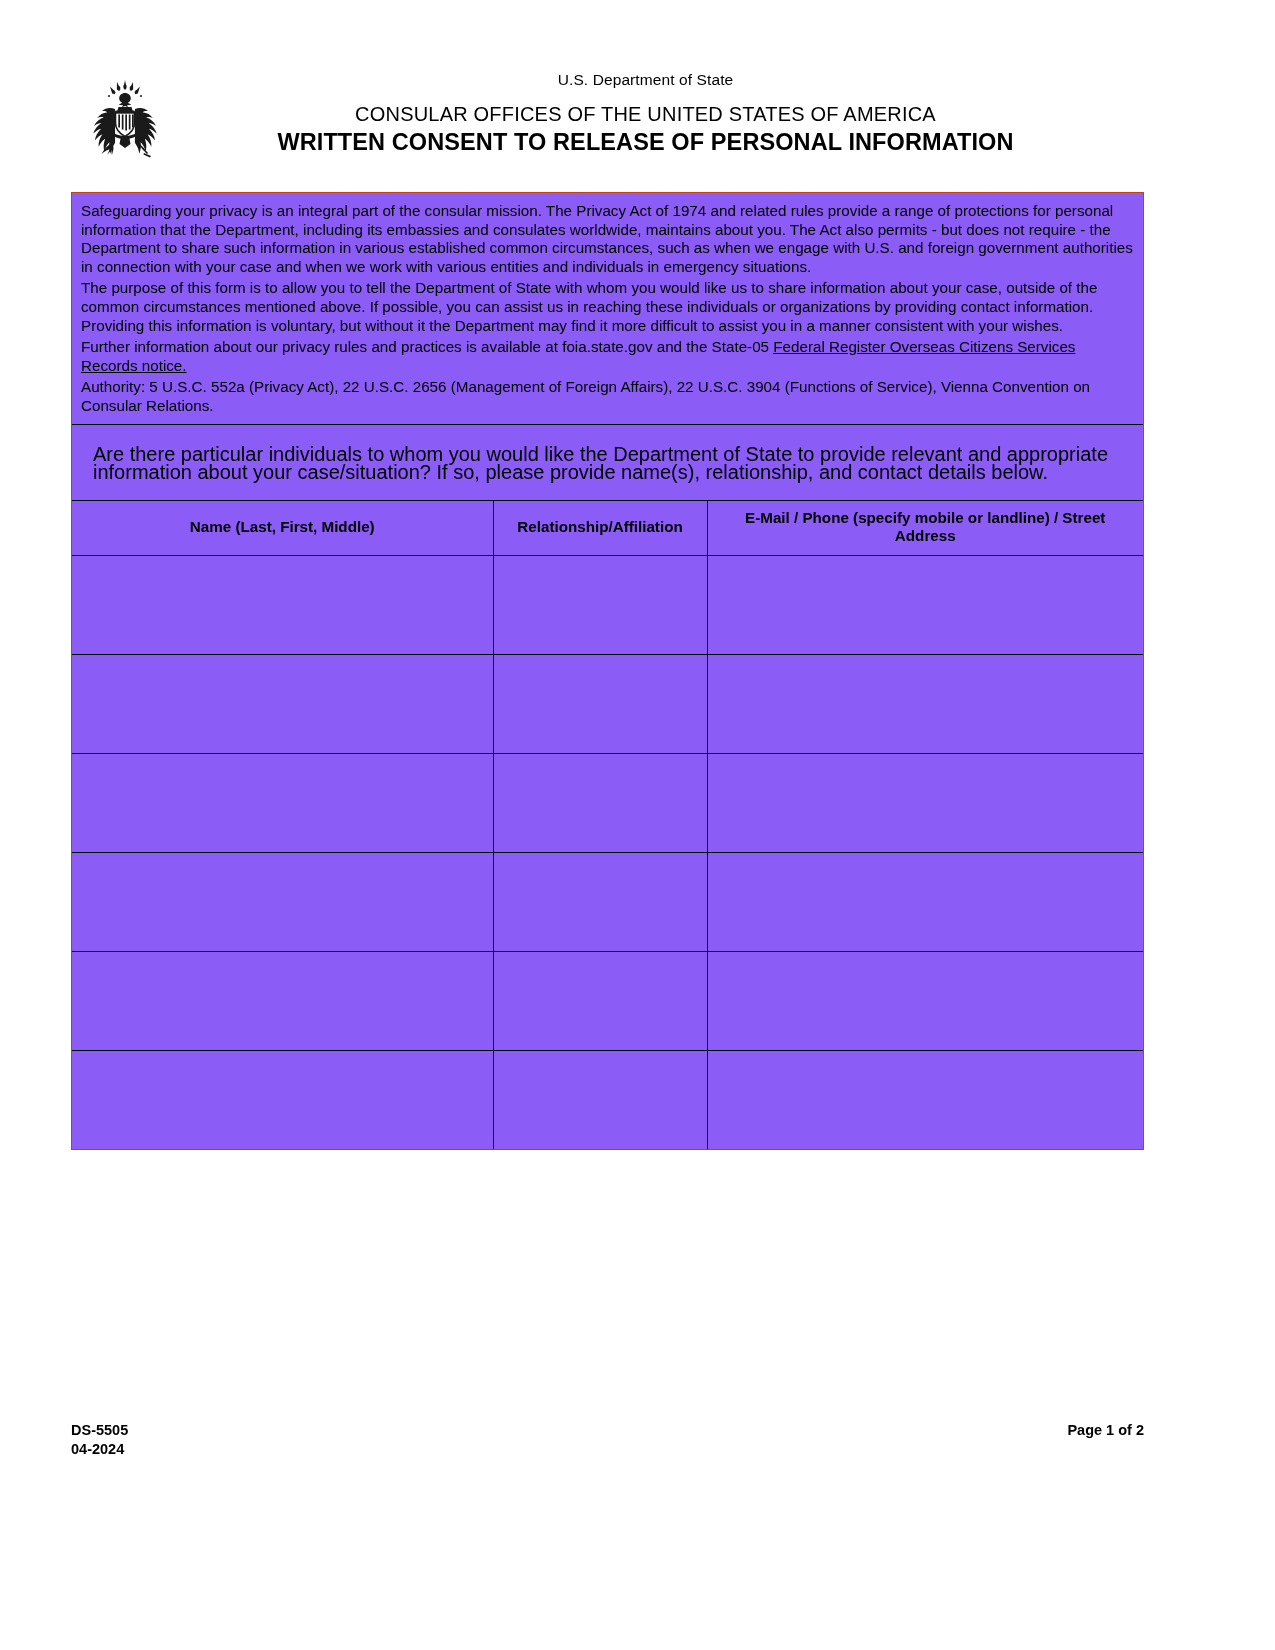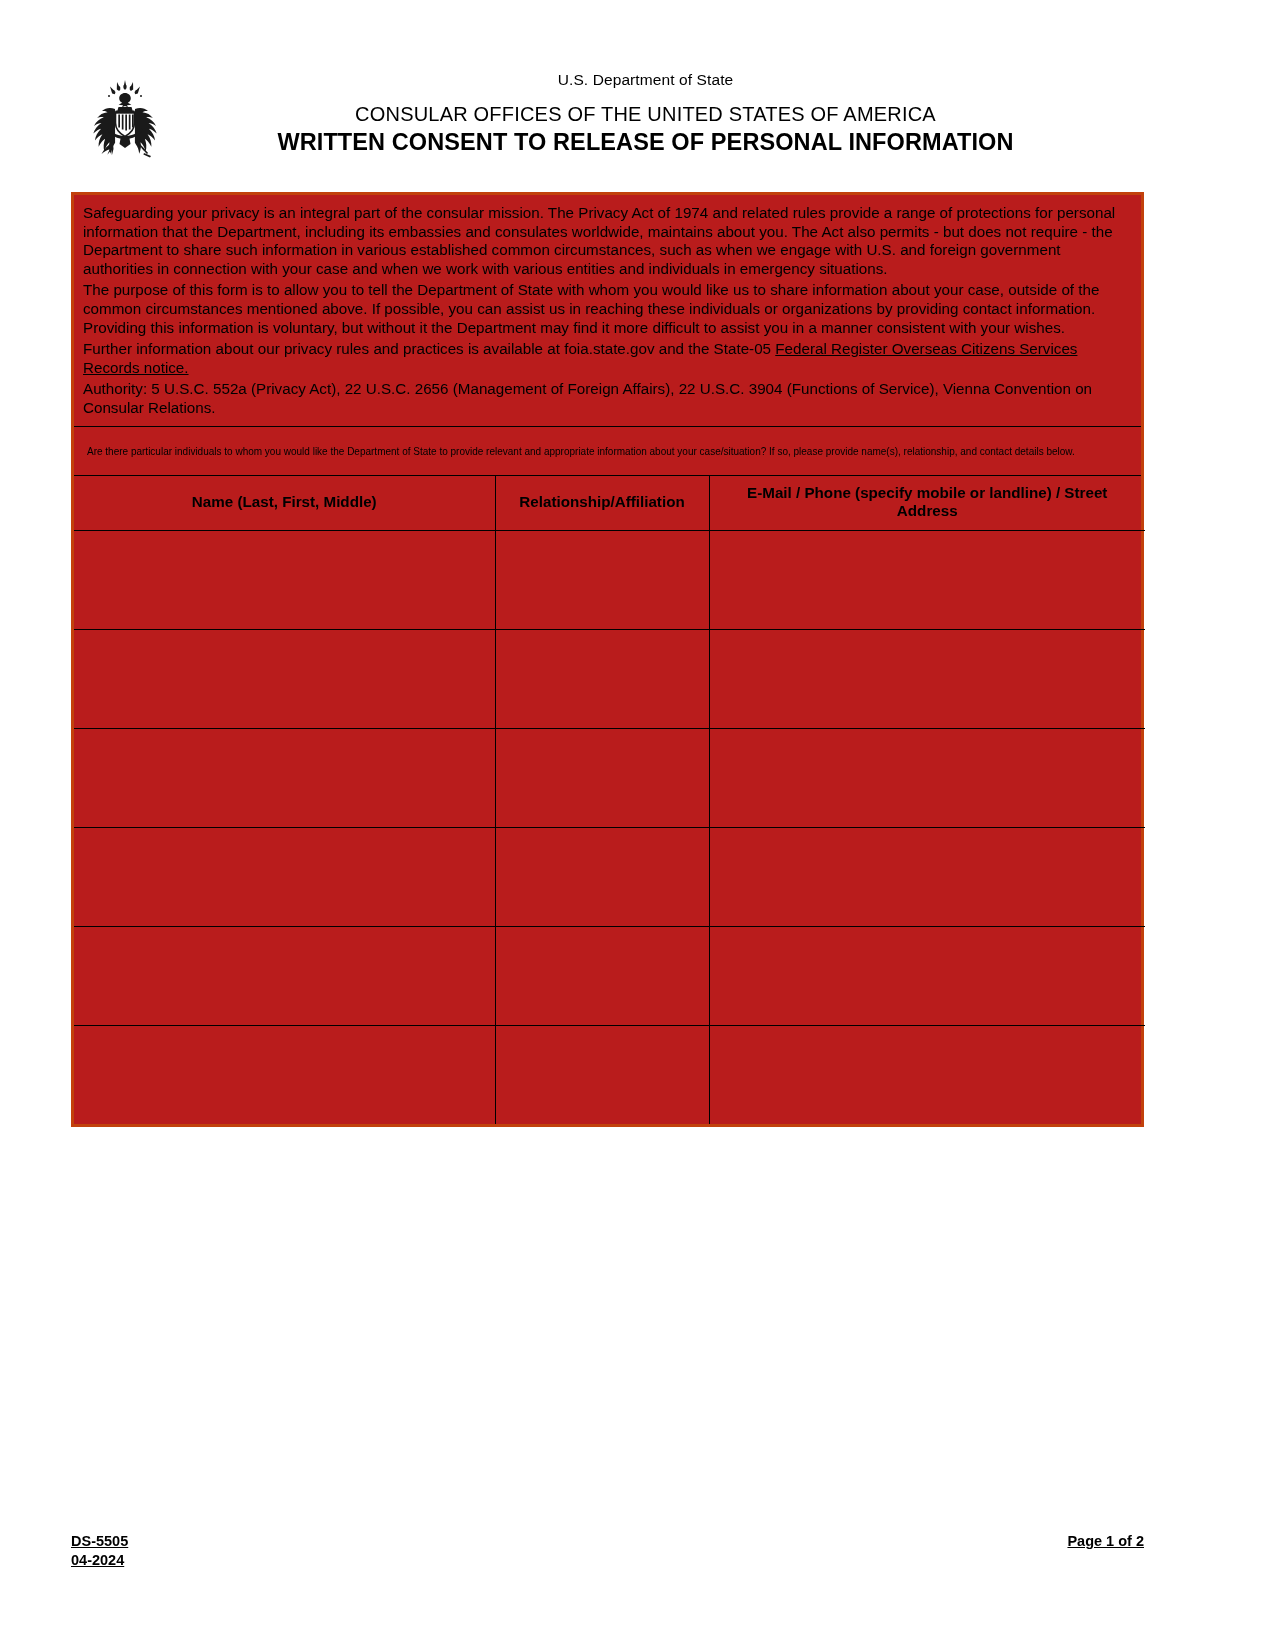--- a/index.html
+++ b/index.html
@@ -68,23 +68,23 @@
     line-height: 29px;
     letter-spacing: 0.1px;
   }
 
   
   .form-frame {
     position: absolute;
     left: 71px;
     top: 192px;
     width: 1073px;
-    border: 3px solid #c2410c;
+    border: 1px solid #c2410c;
     box-sizing: border-box;
-    background: #b91c1c;
+    background: #8b5cf6;
   }
 
   .notice-block {
     padding: 9px 8px 8px 9px;
     border-bottom: 1px solid #000;
   }
   .notice-block p {
     margin: 0;
     font-size: 15.2px;
     line-height: 18.6px;
@@ -96,23 +96,23 @@
   .notice-block a.inline-link {
     color: #000;
     text-decoration: underline;
   }
 
   .question-block {
     padding: 8px 8px 7px 9px;
     border-bottom: 1px solid #000;
   }
   .question-block p {
-    margin: 4px;
-    font-size: 10px;
-    line-height: 25px;
+    margin: 12px;
+    font-size: 20px;
+    line-height: 18px;
   }
 
   
   table.contacts {
     width: 100%;
     border-collapse: collapse;
     table-layout: fixed;
   }
   table.contacts th {
     border-right: 1px solid #000;
@@ -140,26 +140,25 @@
     border-bottom: none;
   }
   .col-name   { width: 421px; }
   .col-rel    { width: 214px; }
   .col-contact{ width: 436px; }
 
   
   .footer {
     position: absolute;
     left: 71px;
-    top: 1532px;
+    top: 1421px;
     width: 1073px;
     font-size: 14.5px;
     font-weight: bold;
     line-height: 19px;
-    text-decoration: underline;
   }
   .footer-row {
     display: flex;
     justify-content: space-between;
     align-items: flex-start;
   }
   .footer-left div { white-space: nowrap; }
   .footer-right { white-space: nowrap; }
 </style>
 </head>

